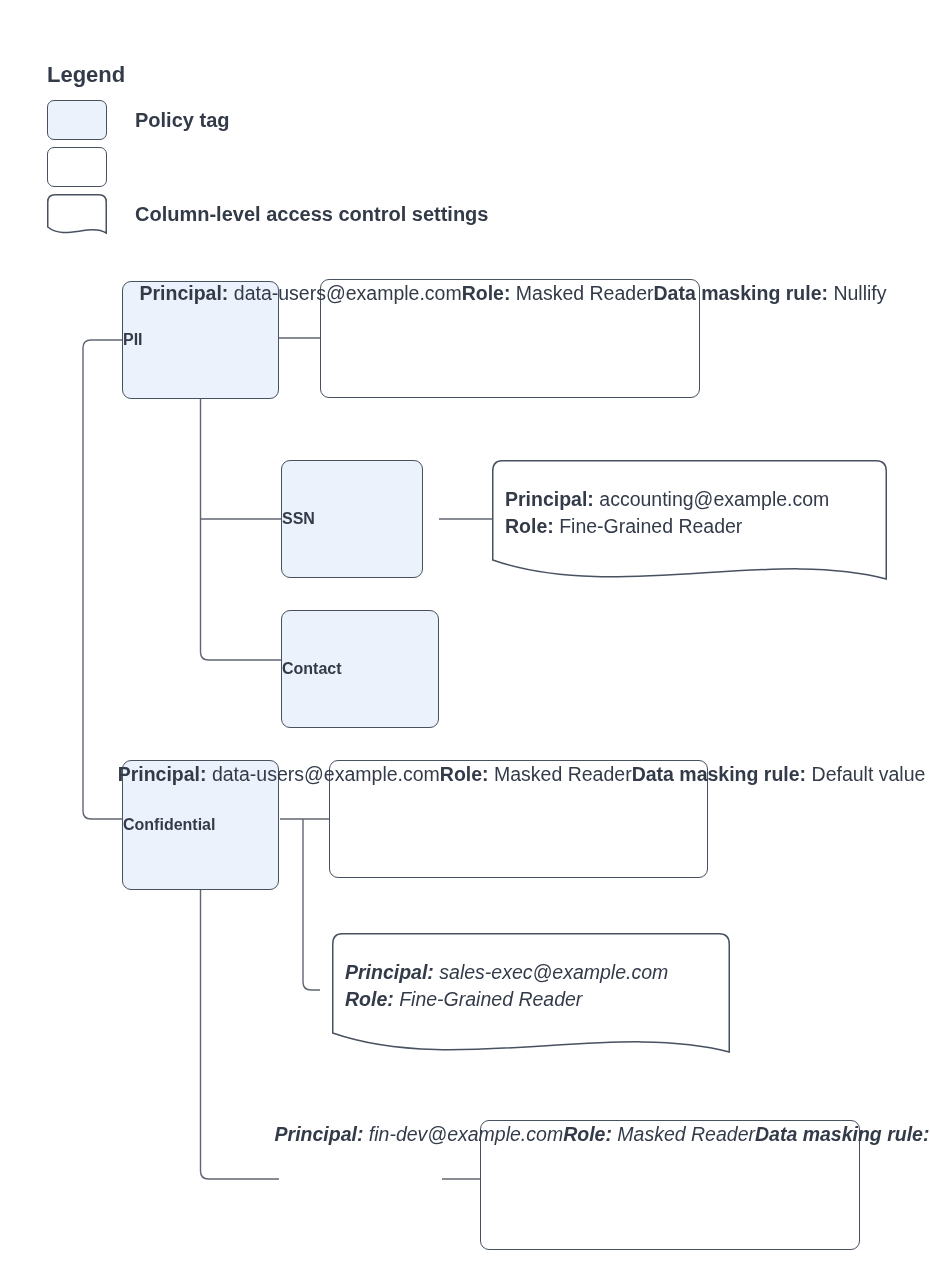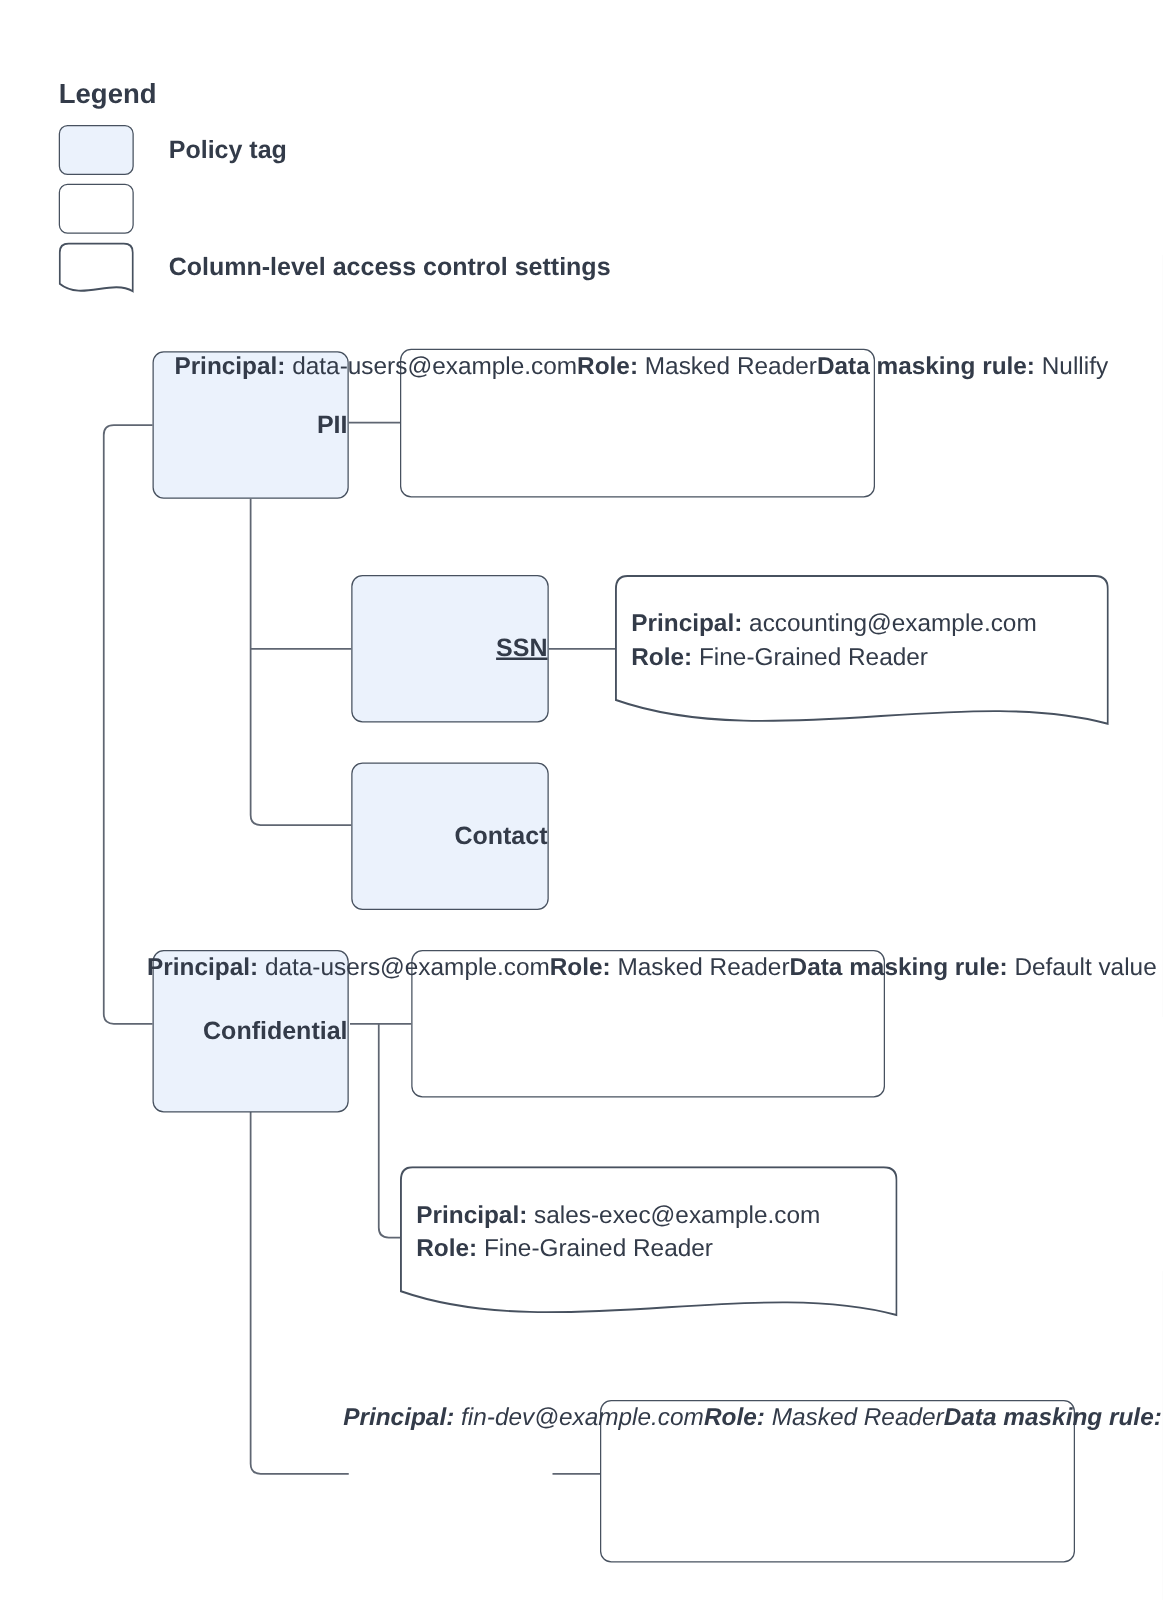--- a/index.html
+++ b/index.html
@@ -22,22 +22,22 @@
   .swatch.tag{background:var(--policy-tag-fill);}
   .legend-label{font-size:20px;font-weight:bold;line-height:40px;white-space:nowrap;}
   
   svg.connectors{left:0;top:0;width:930px;height:1280px;}
   svg.connectors path{fill:none;stroke:var(--connector);stroke-width:1.4px;}
   
   .node{
     background:var(--policy-tag-fill);
     border:1.5px solid var(--shape-border);
     border-radius:9px;
-    display:flex;align-items:center;justify-content:flex-end;
-    font-size:20px;font-weight:bold;
+    display:flex;align-items:center;justify-content:flex-start;
+    font-size:16px;font-weight:bold;
   }
   
   .policy-box{
     background:var(--background);
     border:1.5px solid var(--shape-border);
     border-radius:9px;
     display:flex;flex-direction:row;justify-content:center;
     padding-left:12px;padding-right:6px;
     font-size:19.5px;line-height:27px;
   }
@@ -76,21 +76,21 @@
     <path d="M 439 519 H 492"></path>
     <path d="M 280 819 H 329"></path>
     <path d="M 303 819 V 982 Q 303 990 311 990 H 320"></path>
     <path d="M 200.5 878 V 1171 Q 200.5 1179 208.5 1179 H 279"></path>
     <path d="M 442 1179 H 480"></path>
   </svg>
 
   <div class="abs node" style="left:122px;top:281px;width:157px;height:118px;">
     <span>PII</span>
   </div>
-  <div class="abs node" style="left:281px;top:460px;width:158px;height:118px;text-decoration:underline;">
+  <div class="abs node" style="left:281px;top:460px;width:142px;height:118px;">
     <span>SSN</span>
   </div>
   <div class="abs node" style="left:281px;top:610px;width:158px;height:118px;">
     <span>Contact</span>
   </div>
   <div class="abs node" style="left:122px;top:760px;width:157px;height:130px;">
     <span>Confidential</span>
   </div>
 
   <div class="abs policy-box" style="left:320px;top:279px;width:380px;height:119px;">
@@ -114,21 +114,21 @@
   <div class="abs tape" style="left:492px;top:460px;width:395px;height:135px;padding-left:48px;">
     <svg viewBox="0 0 395 135" preserveAspectRatio="none">
       <path d="M 10 0.75 H 384 Q 394.25 0.75 394.25 11 V 119 C 280 88, 120 142, 0.75 100 V 11 Q 0.75 0.75 10 0.75 Z"></path>
     </svg>
     <div class="tape-text">
       <div class="line"><b>Principal:</b> <span>accounting@example.com</span></div>
       <div class="line"><b>Role:</b> <span>Fine-Grained Reader</span></div>
     </div>
   </div>
 
-  <div class="abs tape" style="left:320px;top:933px;width:398px;height:135px;">
+  <div class="abs tape" style="left:332px;top:933px;width:398px;height:135px;font-style:italic;">
     <svg viewBox="0 0 398 135" preserveAspectRatio="none">
       <path d="M 10 0.75 H 387 Q 397.25 0.75 397.25 11 V 119 C 282 88, 121 142, 0.75 100 V 11 Q 0.75 0.75 10 0.75 Z"></path>
     </svg>
     <div class="tape-text">
       <div class="line"><b>Principal:</b> <span>sales-exec@example.com</span></div>
       <div class="line"><b>Role:</b> <span>Fine-Grained Reader</span></div>
     </div>
   </div>
 
 </div>

